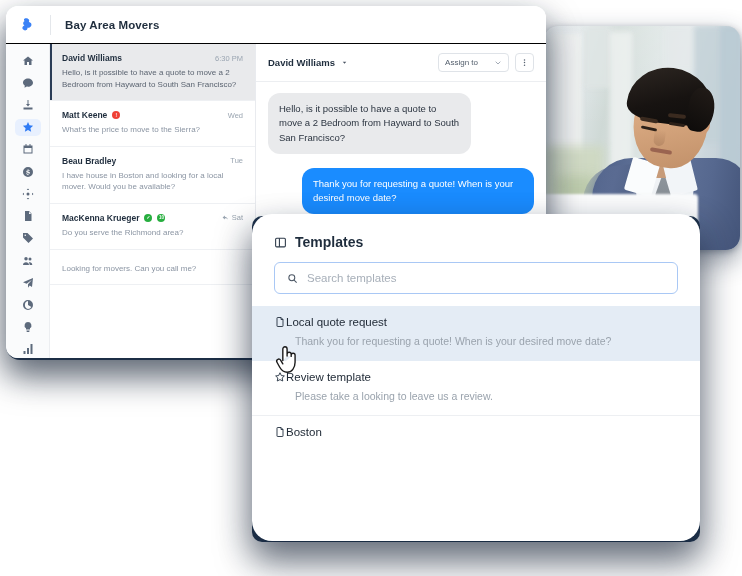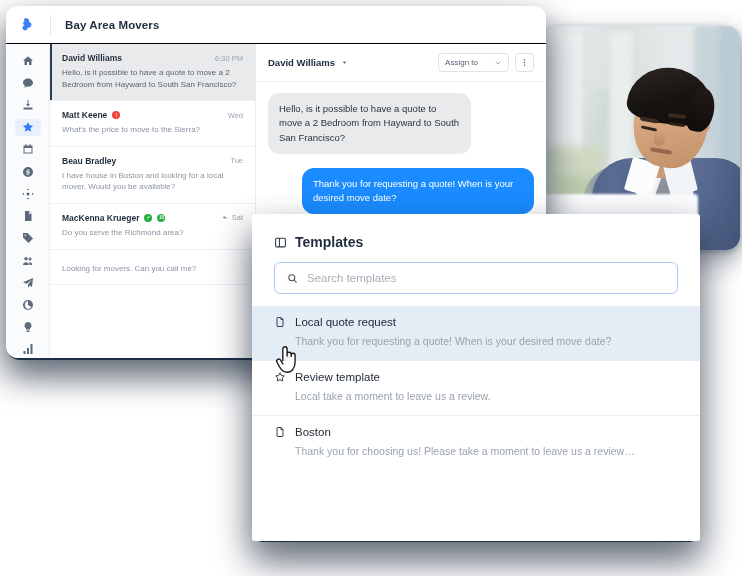--- a/index.html
+++ b/index.html
@@ -242,21 +242,21 @@
 
   
   .tpl-shadow {
     position:absolute; left:252px; top:216px;
     width:448px; height:326px; border-radius:10px;
     background:#1d3048; box-shadow: 0 18px 34px rgba(16,28,46,.5);
   }
   .tpl-panel {
     position:absolute; left:252px; top:214px;
     width:448px; height:327px;
-    background:#ffffff; border-radius: 3px;
+    background:#ffffff; border-radius: 20px;
     box-shadow: 0 16px 36px rgba(20,34,55,.30);
     overflow:hidden;
   }
   .tpl-head {
     display:flex; align-items:center; gap:8px;
     padding: 20px 22px 0 22px;
   }
   .tpl-head svg { width:13px; height:13px; color:#2d3a49; }
   .tpl-title { font-size: 14px; font-weight:700; color:#1f2d3d; }
 
@@ -275,21 +275,21 @@
   .tpl-search input::placeholder { color:#a7afb9; }
 
   .tpl-list { margin-top: 12px; }
   .tpl-item {
     padding: 10px 22px 12px 22px;
     border-bottom:1px solid #edeff2;
     position:relative;
   }
   .tpl-item:last-child { border-bottom:none; }
   .tpl-item.hover { background:#e4ecf5; border-bottom-color:transparent; }
-  .tpl-item-row { display:flex; align-items:center; gap:9px; }
+  .tpl-item-row { display:flex; align-items:center; }
   .tpl-item-row svg { width:12px; height:12px; color:#2d3a49; flex:none; }
   .tpl-item-name { font-size: 11.5px; color:#222c38; }
   .tpl-item-desc {
     margin-top: 6px; padding-left: 21px;
     font-size: 10.5px; color:#9aa3ad; line-height:1.35;
   }
 
   
   .cursor {
     position:absolute; left:274px; top:344px; width:26px; height:32px;
@@ -538,33 +538,32 @@
         <div class="tpl-item-desc">Thank you for requesting a quote! When is your desired move date?</div>
       </div>
 
       <div class="tpl-item">
         <div class="tpl-item-row">
           <svg viewBox="0 0 24 24" fill="none" stroke="currentColor" stroke-width="1.9" stroke-linejoin="round">
               <path d="M12 3.5l2.7 5.6 6 .8-4.4 4.1 1.2 6L12 17.2 6.5 20l1.2-6-4.4-4.1 6-.8L12 3.5z"></path>
             </svg>
           <span class="tpl-item-name">Review template</span>
         </div>
-        <div class="tpl-item-desc">Local take a moment to leave us a review.</div>
+        <div class="tpl-item-desc">Please take a looking to leave us a review.</div>
       </div>
 
 
       <div class="tpl-item">
         <div class="tpl-item-row">
           <svg viewBox="0 0 24 24" fill="none" stroke="currentColor" stroke-width="1.9">
               <path d="M14 3H7a1 1 0 00-1 1v16a1 1 0 001 1h10a1 1 0 001-1V7l-4-4z"></path>
               <path d="M14 3v4h4"></path>
             </svg>
           <span class="tpl-item-name">Boston</span>
         </div>
-        <div class="tpl-item-desc">Thank you for choosing us! Please take a moment to leave us a review…</div>
       </div>
 
     </div>
   </div>
 
   <svg class="cursor" viewBox="0 0 28 34">
     <path d="M9.5 17.5V5.2c0-1.3 1-2.4 2.3-2.4s2.3 1.1 2.3 2.4v7.6M14.1 12.8v-2c0-1.2 1-2.2 2.2-2.2s2.2 1 2.2 2.2v2.3M18.5 13.1v-1.3c0-1.2 1-2.1 2.1-2.1s2.1.9 2.1 2.1v7.7c0 5.9-3.5 10.7-8.5 10.7-4.1 0-6.1-2-8-5.4l-3-5.4c-.6-1.1-.2-2.5.9-3.1 1-.6 2.4-.3 3 .8l2.4 4" fill="#ffffff" stroke="#1a1a1a" stroke-width="1.5" stroke-linecap="round" stroke-linejoin="round"></path>
   </svg>
 
 </div>

